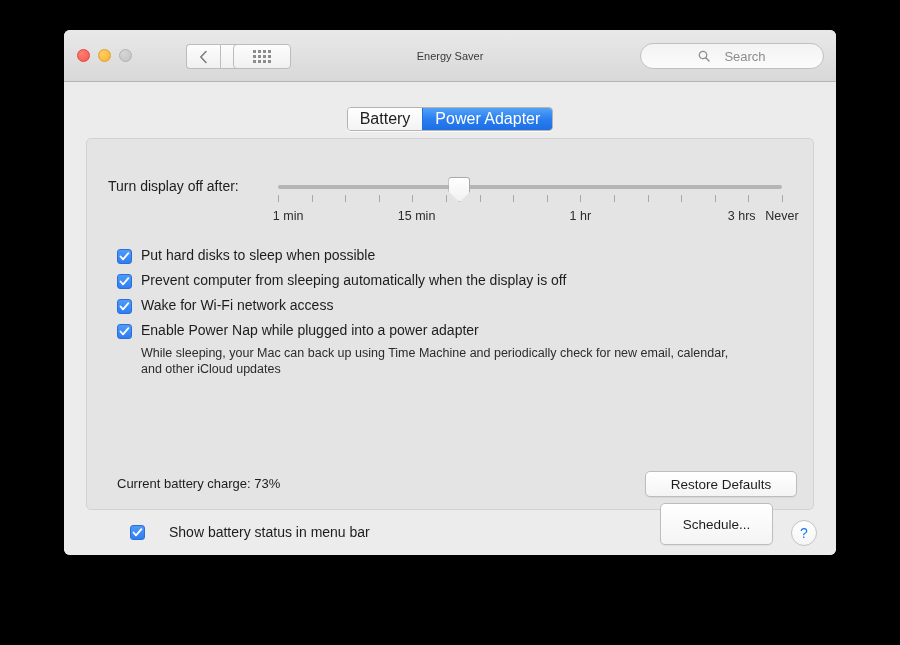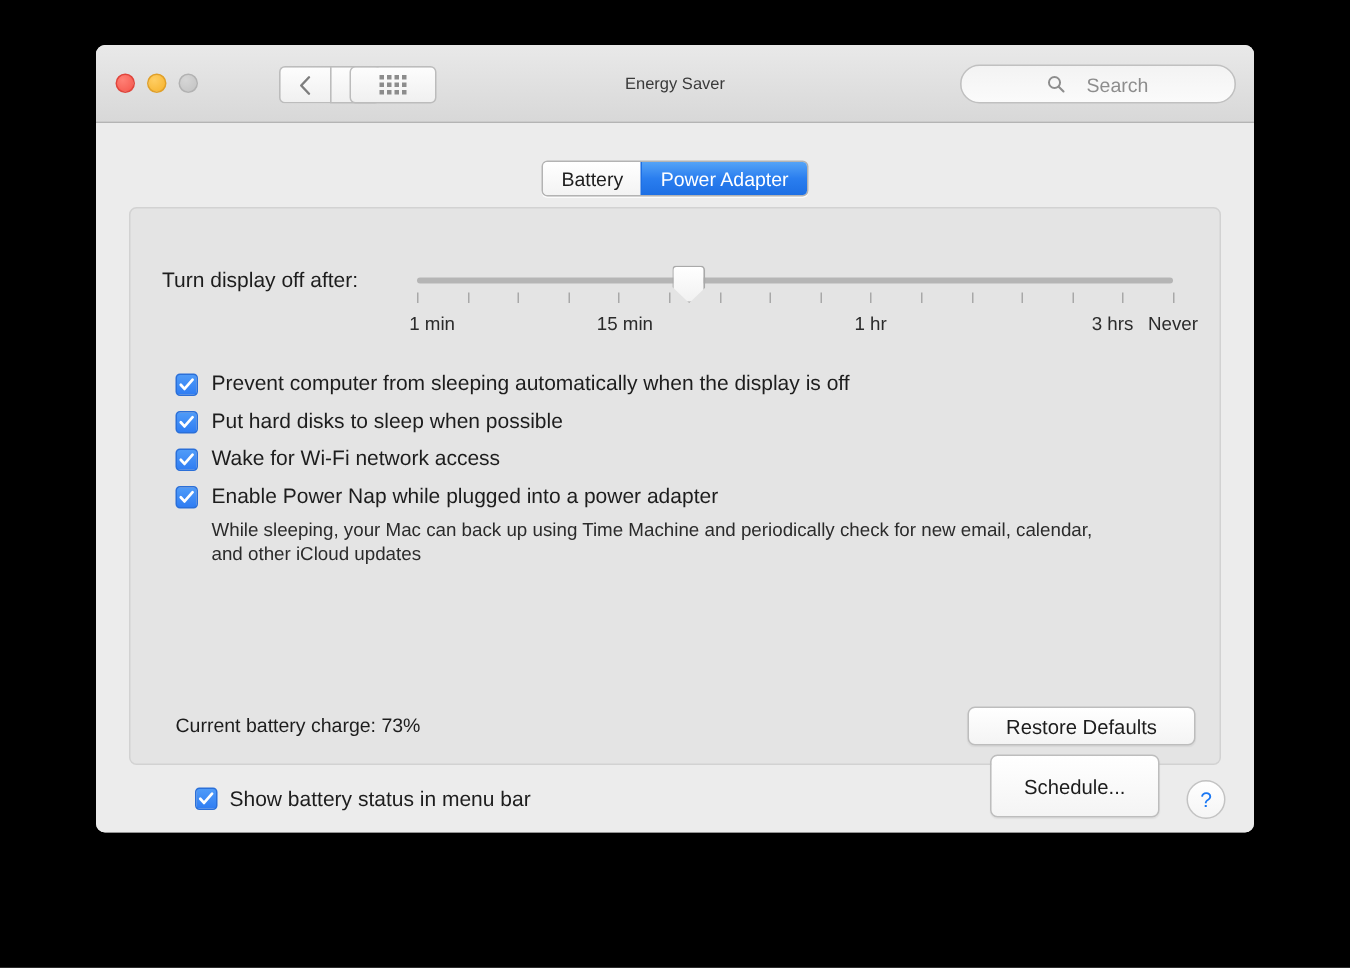--- a/index.html
+++ b/index.html
@@ -161,21 +161,21 @@
     border: 1px solid #b3b3b3;
     border-radius: 4px;
     overflow: hidden;
     box-shadow: 0 1px 0 rgba(255,255,255,0.8);
   }
   .seg {
     display: flex;
     align-items: center;
     justify-content: center;
     padding: 0 12px;
-    font-size: 13px;
+    font-size: 16px;
     color: #1d1d1d;
     background: linear-gradient(to bottom, #ffffff, #f3f3f3);
     box-sizing: border-box;
   }
   .seg + .seg { border-left: 1px solid #b3b3b3; }
   .seg.active {
     background: linear-gradient(to bottom, #54a3f7 0%, #2a7eef 50%, #1d6fe4 100%);
     color: #ffffff;
     border-left-color: #1d6fe4;
   }
@@ -341,21 +341,21 @@
     right: 0;
     bottom: 0;
     height: 45px;
   }
   .menubar-check {
     position: absolute;
     left: 24px;
     bottom: 14px;
     display: flex;
     align-items: center;
-    gap: 8px;
+    gap: 24px;
     padding-left: 42px;
   }
   .menubar-check .cbox { margin-top: 0; }
   .schedule {
     position: absolute;
     right: 63px;
     bottom: 10px;
     width: 113px;
     height: 42px;
   }
@@ -476,30 +476,30 @@
         </div>
 
         <div class="checklist">
 
           <div class="checkrow">
             <span class="cbox">
               <svg width="11" height="11" viewBox="0 0 11 11">
                 <polyline points="1.5,5.5 4,8.3 9.4,2.1" fill="none" stroke="#ffffff" stroke-width="1.8" stroke-linecap="round" stroke-linejoin="round"></polyline>
               </svg>
             </span>
-            <span class="cblabel">Prevent computer from sleeping automatically when the display is off</span>
+            <span class="cblabel">Put hard disks to sleep when possible</span>
           </div>
 
           <div class="checkrow">
             <span class="cbox">
               <svg width="11" height="11" viewBox="0 0 11 11">
                 <polyline points="1.5,5.5 4,8.3 9.4,2.1" fill="none" stroke="#ffffff" stroke-width="1.8" stroke-linecap="round" stroke-linejoin="round"></polyline>
               </svg>
             </span>
-            <span class="cblabel">Put hard disks to sleep when possible</span>
+            <span class="cblabel">Prevent computer from sleeping automatically when the display is off</span>
           </div>
 
           <div class="checkrow">
             <span class="cbox">
               <svg width="11" height="11" viewBox="0 0 11 11">
                 <polyline points="1.5,5.5 4,8.3 9.4,2.1" fill="none" stroke="#ffffff" stroke-width="1.8" stroke-linecap="round" stroke-linejoin="round"></polyline>
               </svg>
             </span>
             <span class="cblabel">Wake for Wi-Fi network access</span>
           </div>

